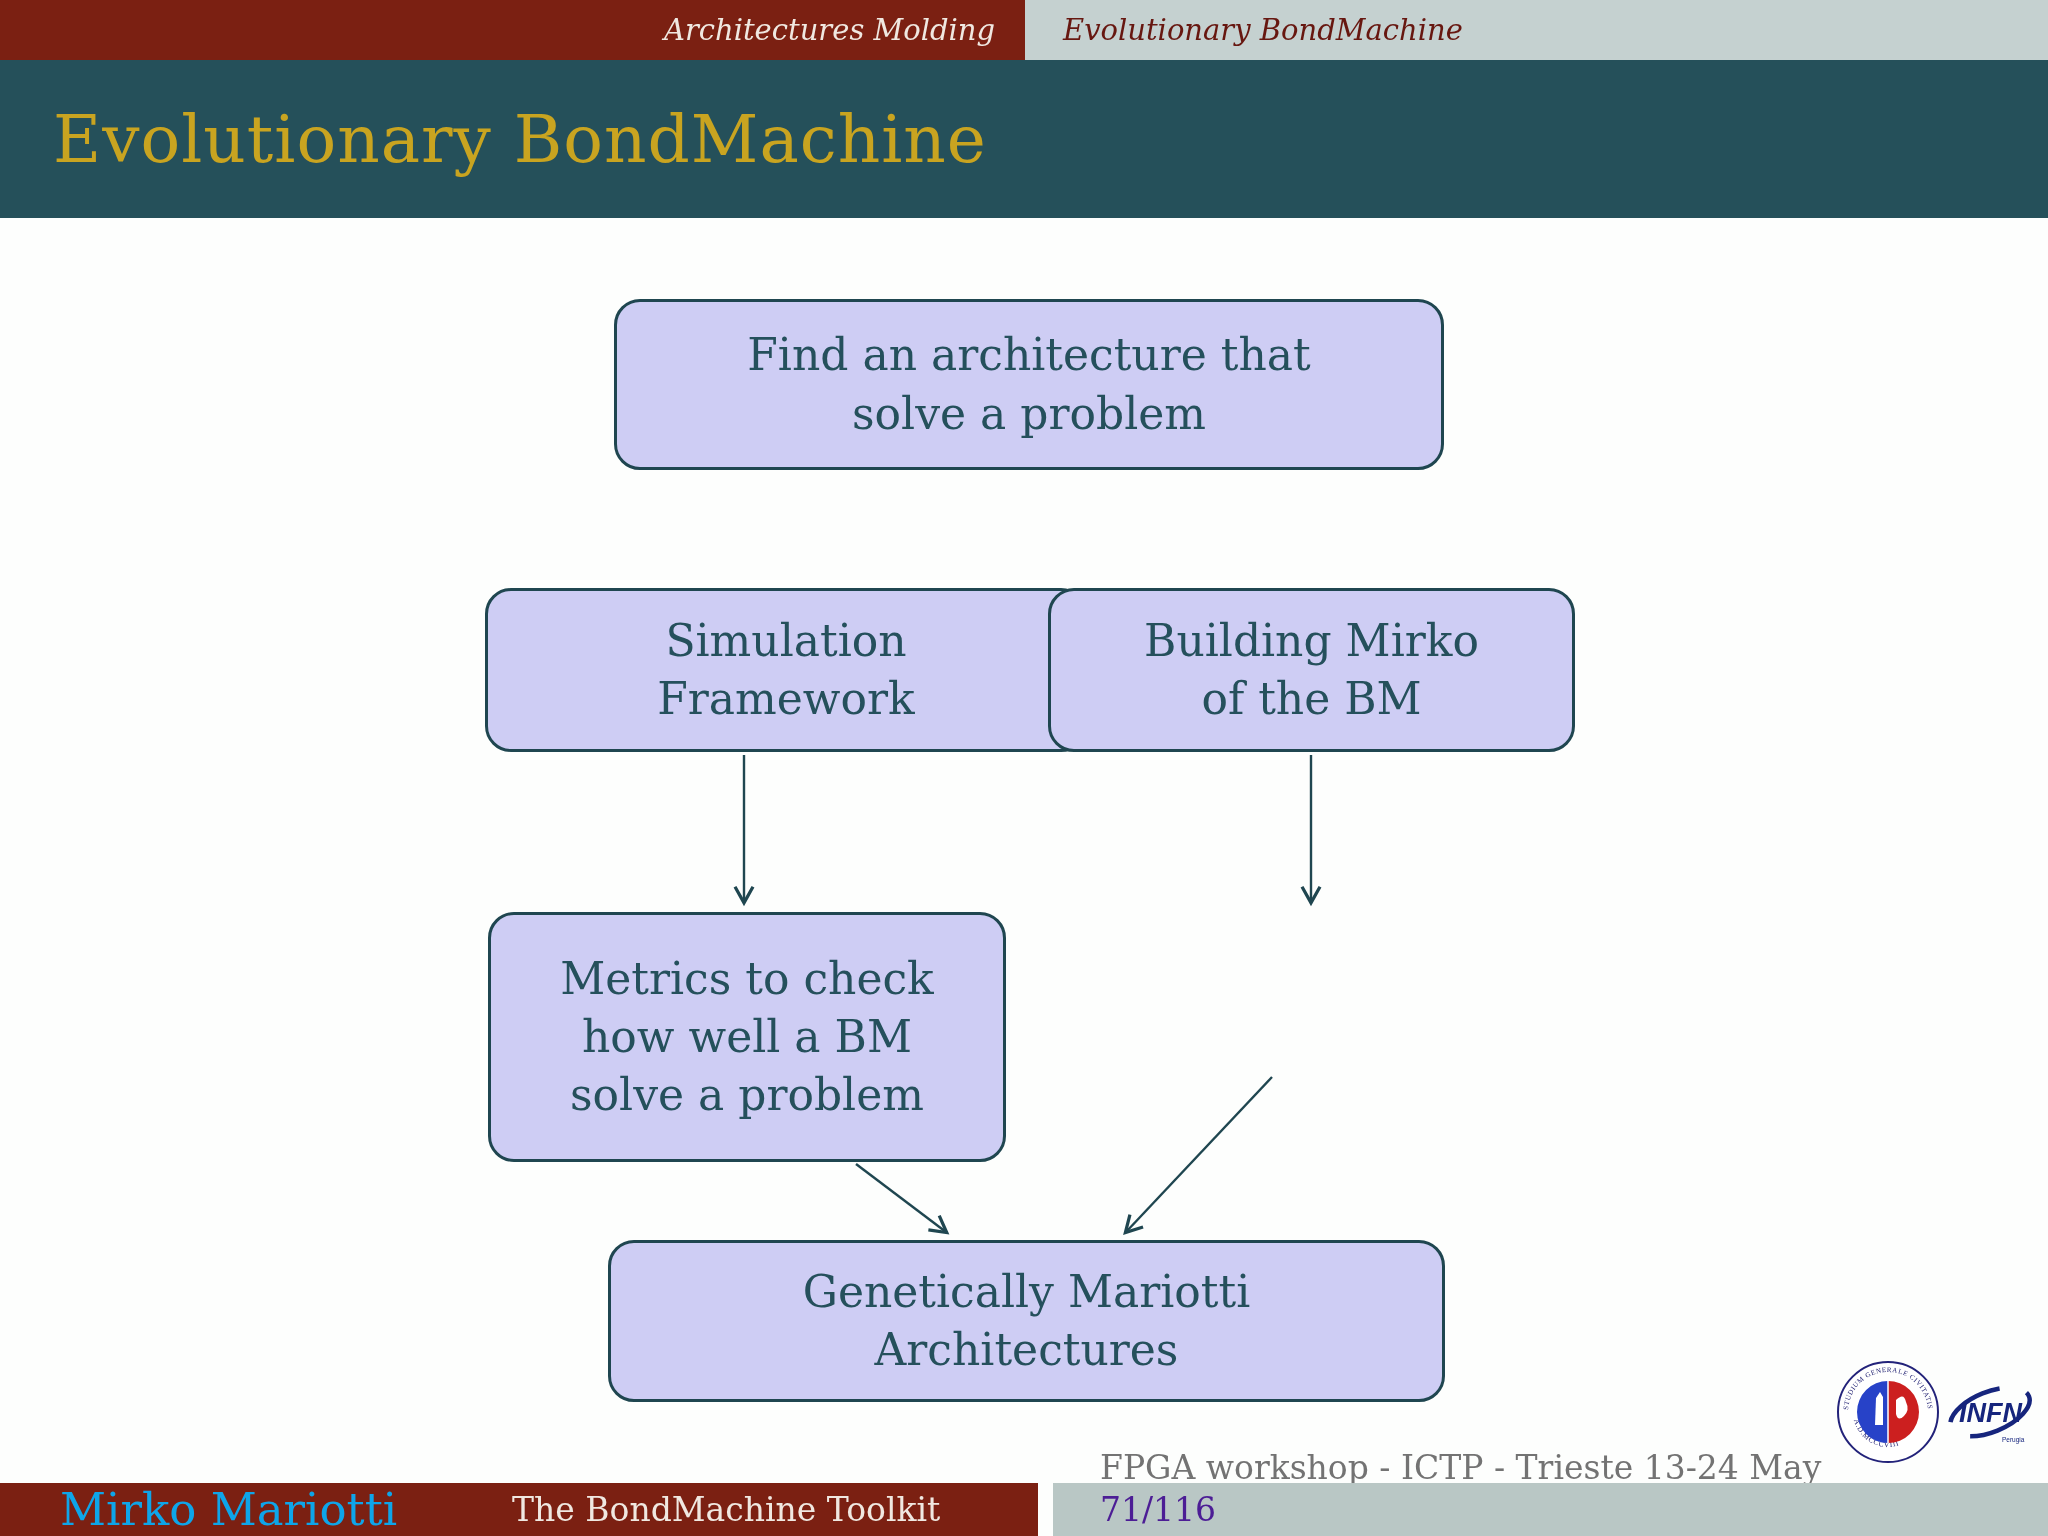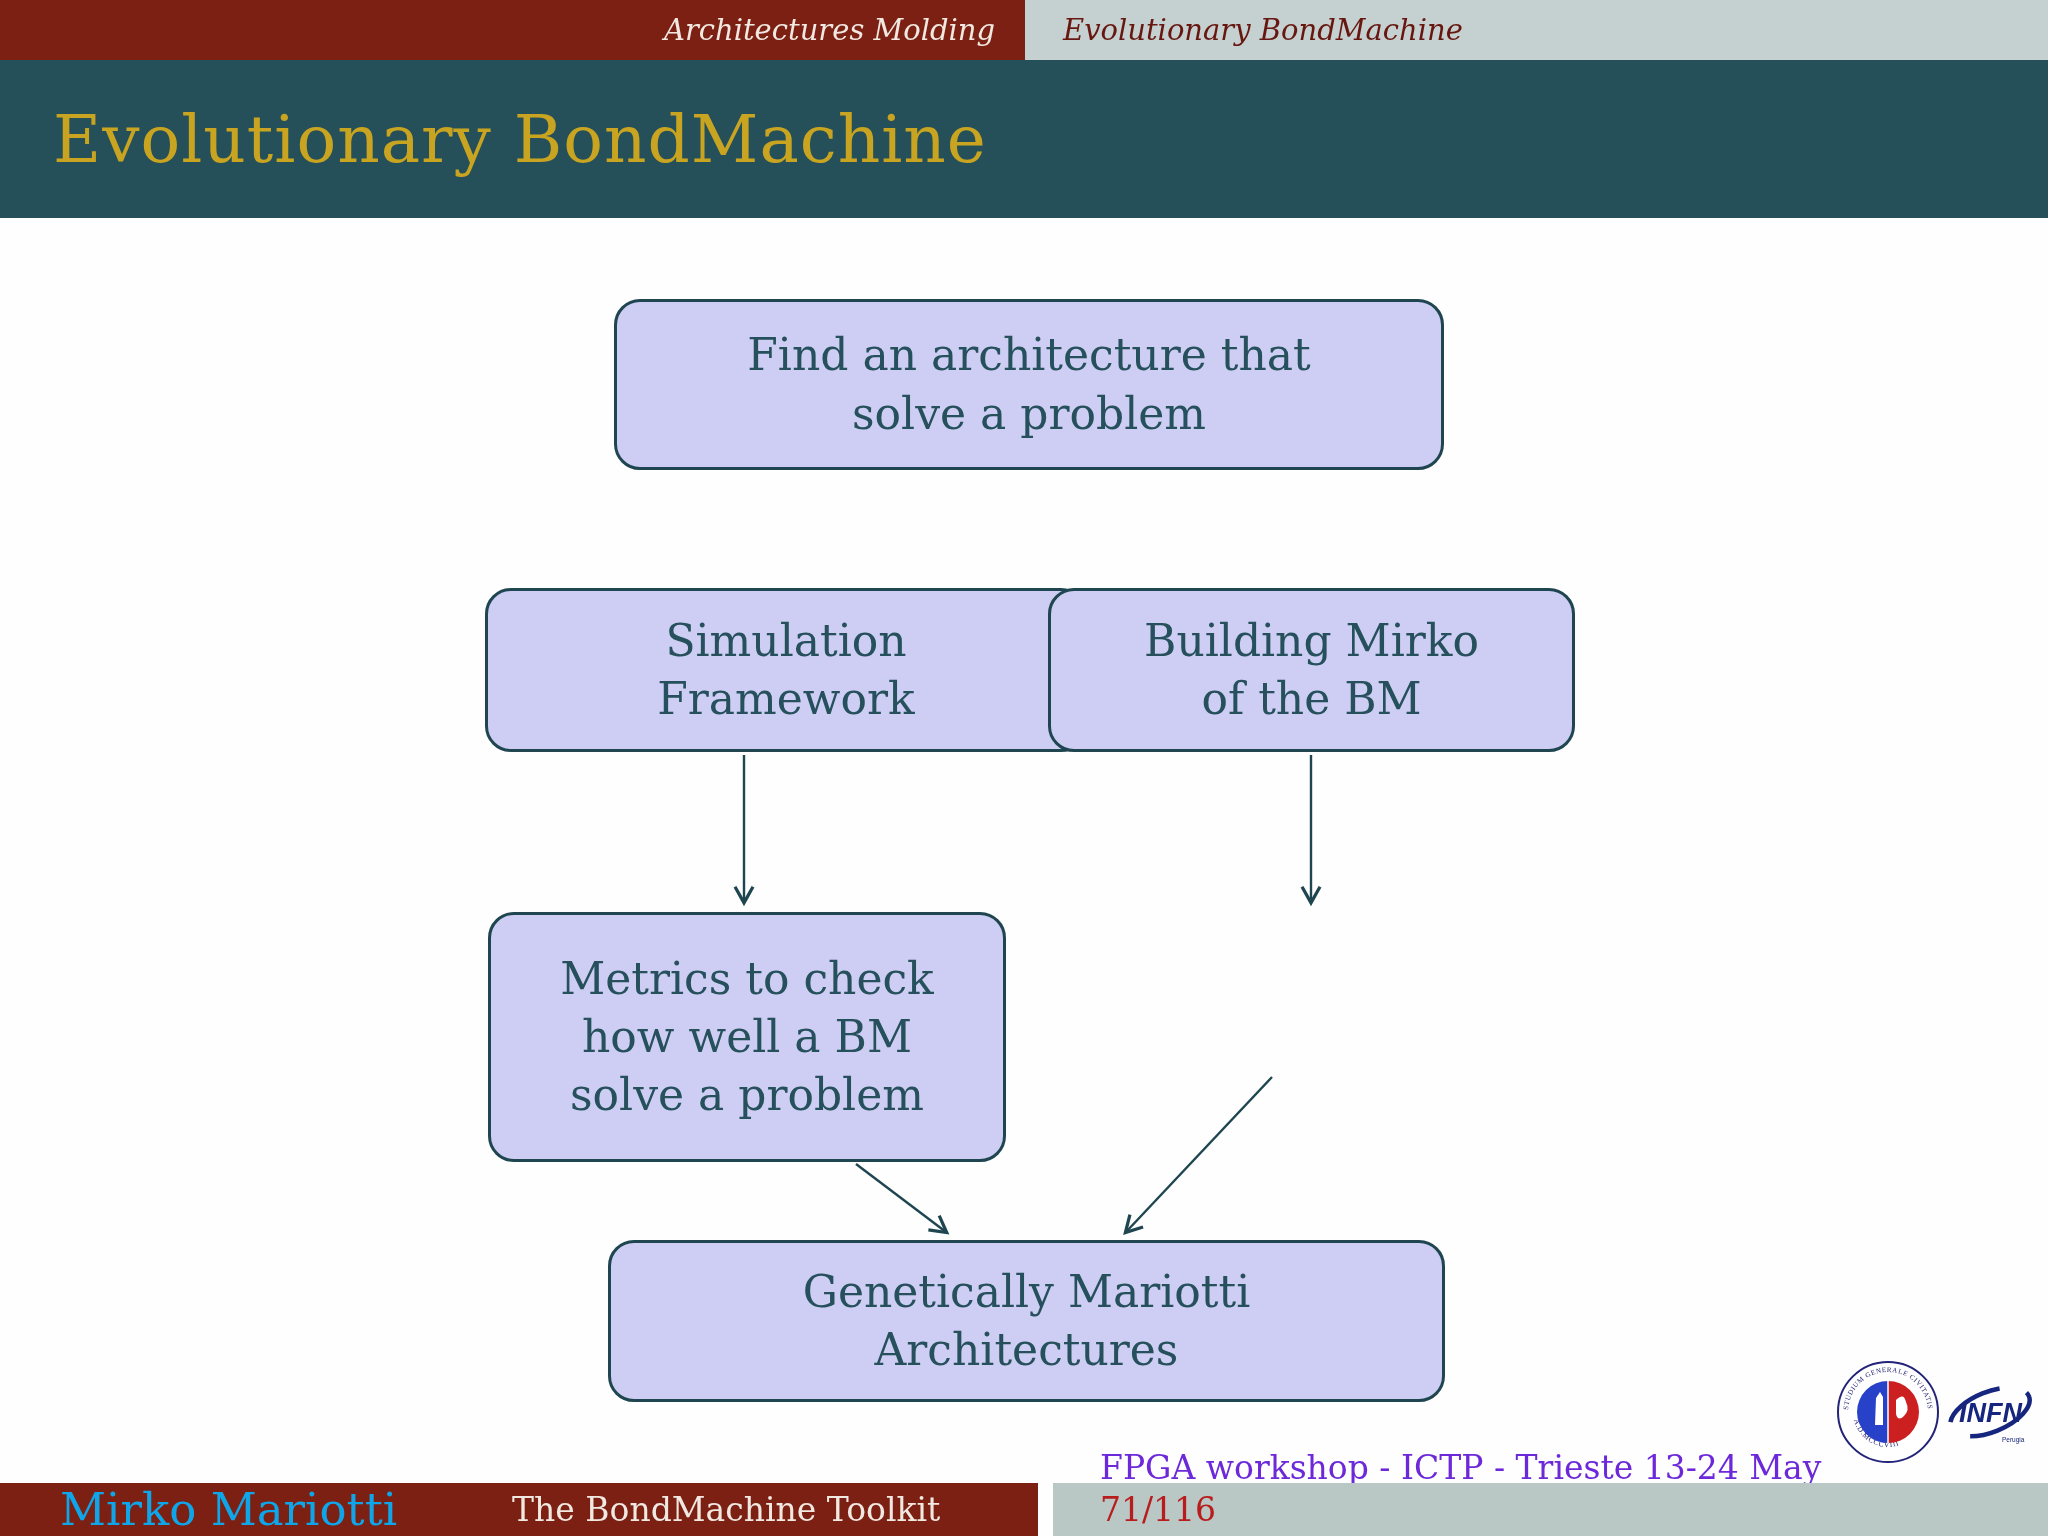--- a/index.html
+++ b/index.html
@@ -32,28 +32,28 @@
   #node-goal    {left:614px; top:299px; width:830px; height:171px;}
   #node-sim     {left:485px; top:588px; width:602px; height:164px;}
   #node-blocks  {left:1048px;top:588px; width:527px; height:164px;}
   #node-metrics {left:488px; top:912px; width:518px; height:250px;}
   #node-pop     {left:1048px;top:912px; width:527px; height:163px;}
   #node-result  {left:608px; top:1240px;width:837px; height:162px;}
 
   .overlay{position:absolute;left:0;top:0;width:2048px;height:1536px;pointer-events:none;}
 
   
-  .event-line{position:absolute;left:1100px;top:1448px;color:#6d28d9;font-size:33px;}
+  .event-line{position:absolute;left:1100px;top:1448px;color:#737373;font-size:33px;}
   .footbar-left{position:absolute;left:0;top:1483px;width:1038px;height:53px;
       background:#7b2012;display:flex;align-items:center;box-sizing:border-box;}
   .footbar-left .author{position:absolute;left:60px;color:#0ea5e9;font-size:45px;}
   .footbar-left .deck{position:absolute;left:512px;color:#f0e8e1;font-size:33px;}
   .footbar-right{position:absolute;left:1053px;top:1483px;width:995px;height:53px;
       background:#b9c7c5;display:flex;align-items:center;box-sizing:border-box;}
-  .footbar-right .page{position:absolute;left:47px;color:#b91c1c;font-size:33px;}
+  .footbar-right .page{position:absolute;left:47px;color:#4c1d95;font-size:33px;}
 
   .logo{position:absolute;}
 </style>
 </head>
 <body>
 
 <div class="slide">
 
   <div class="topbar">
     <div class="left">

